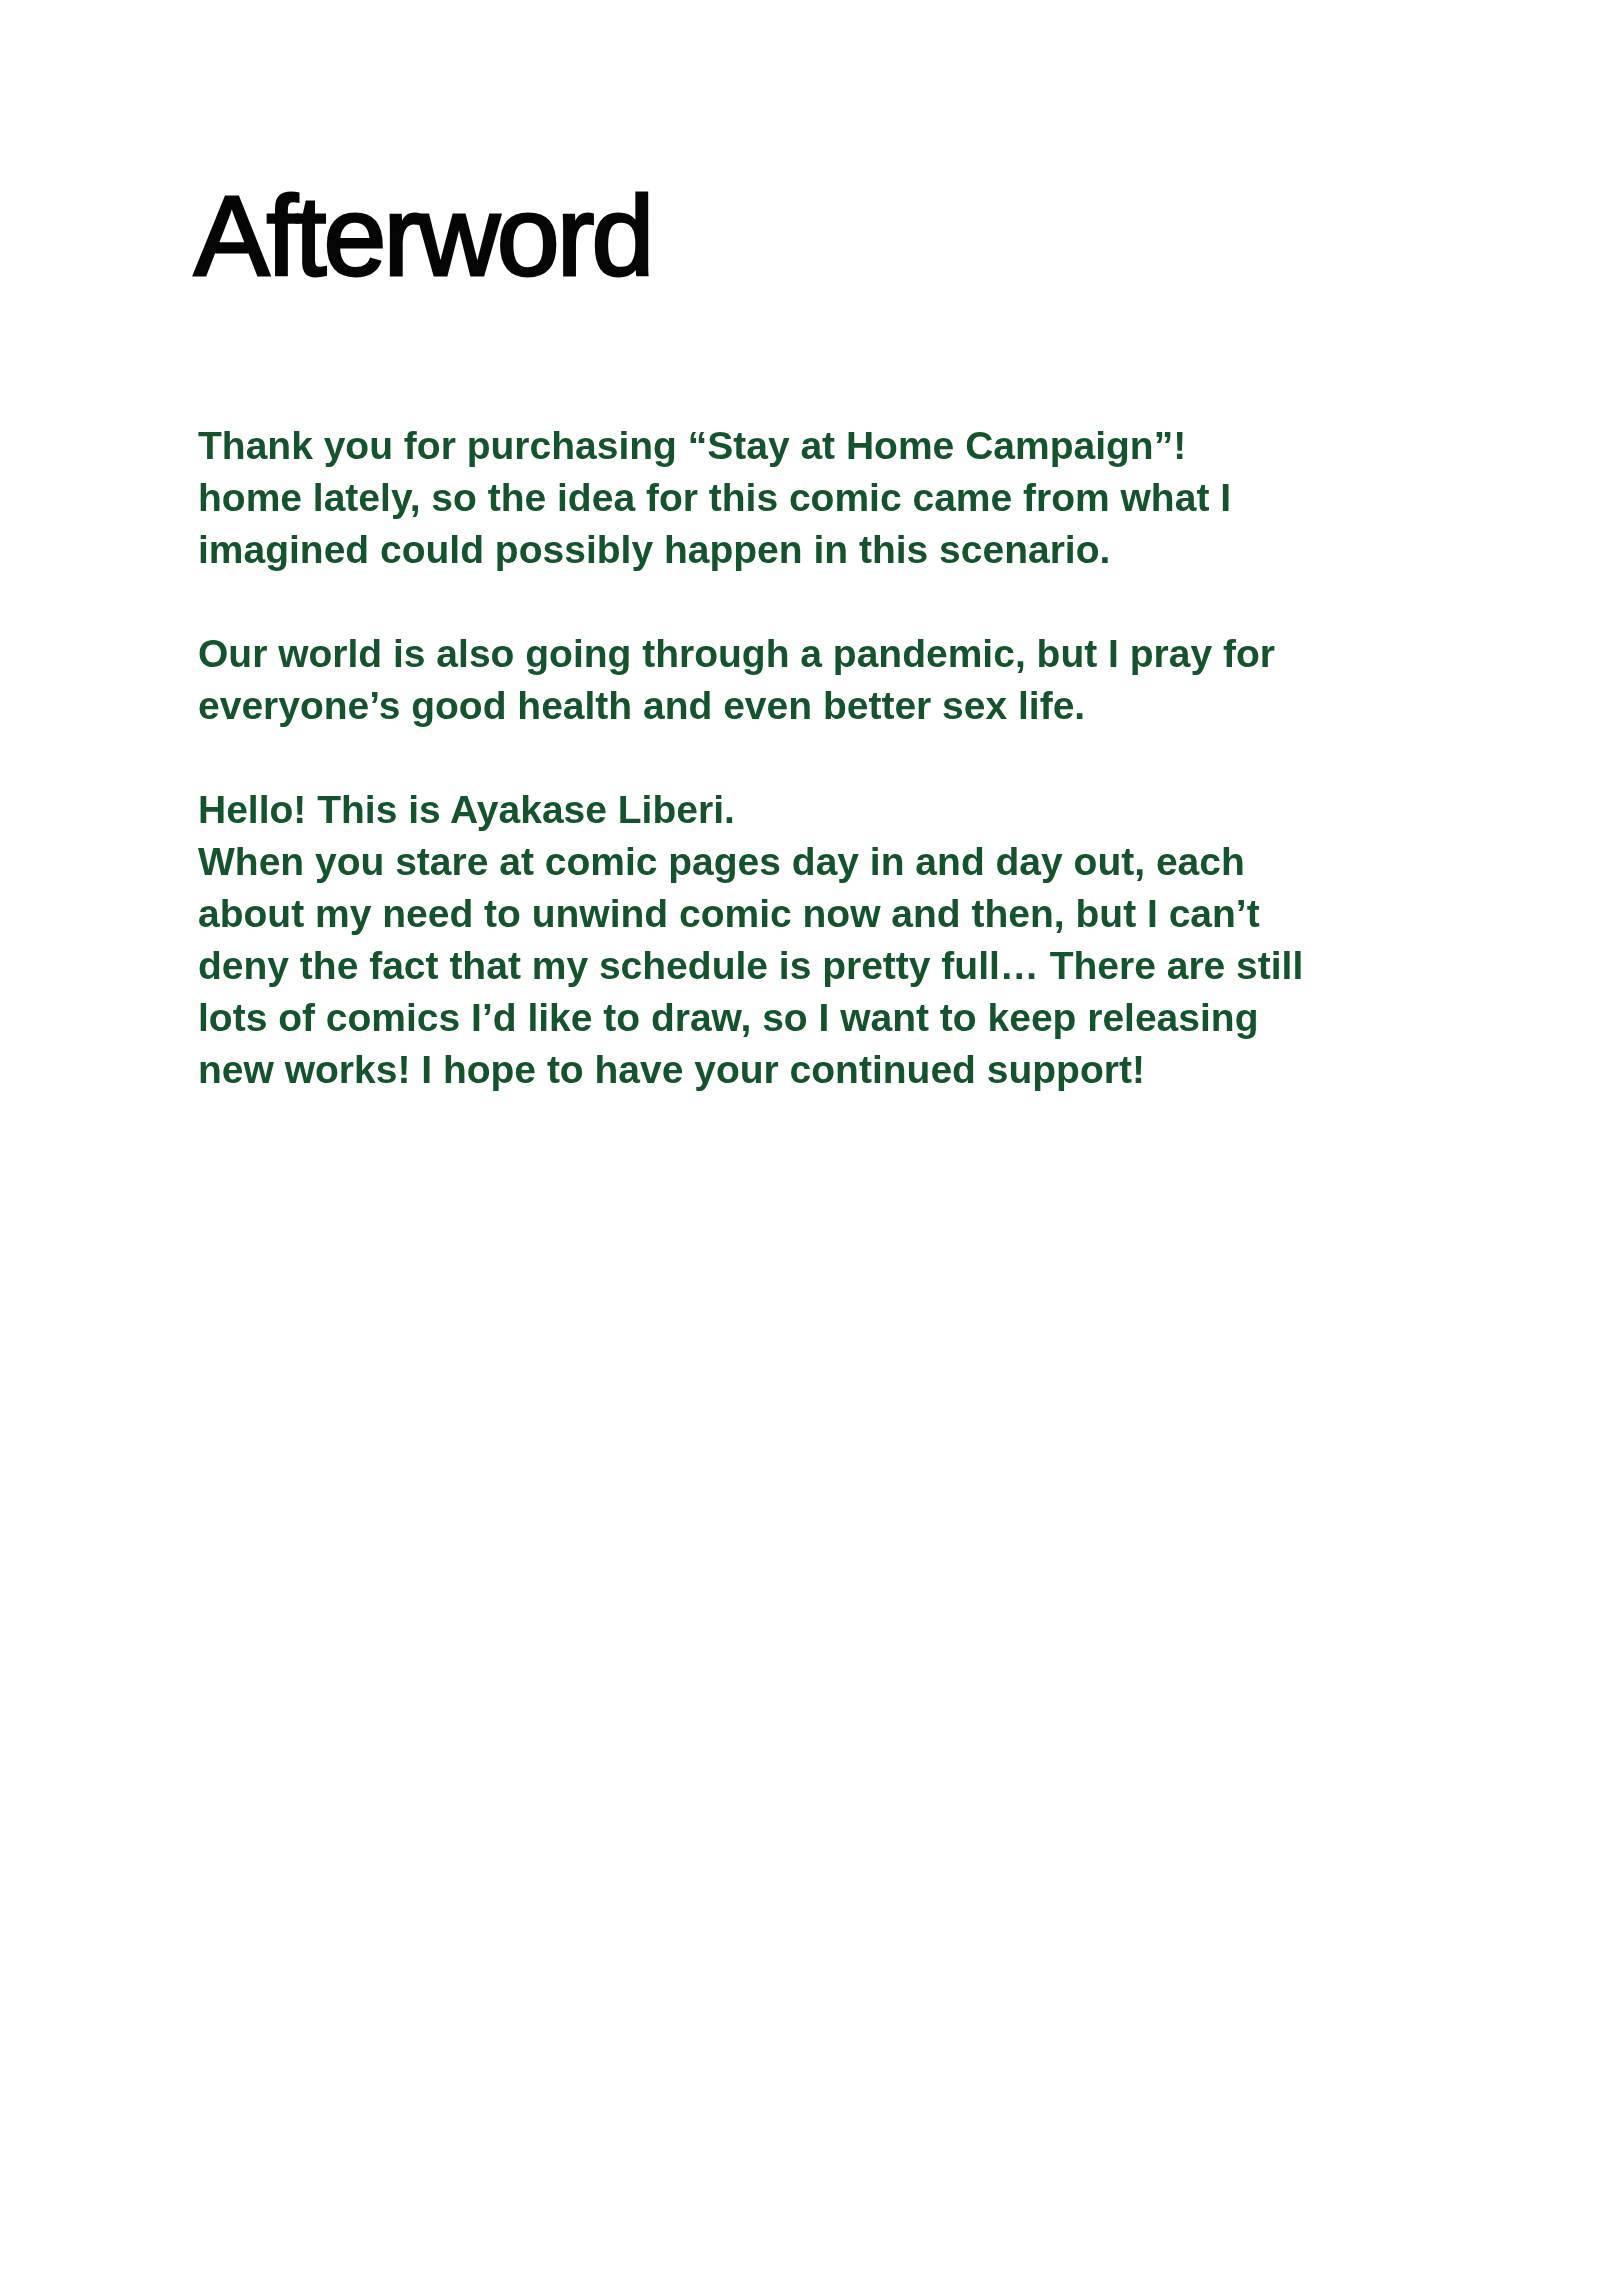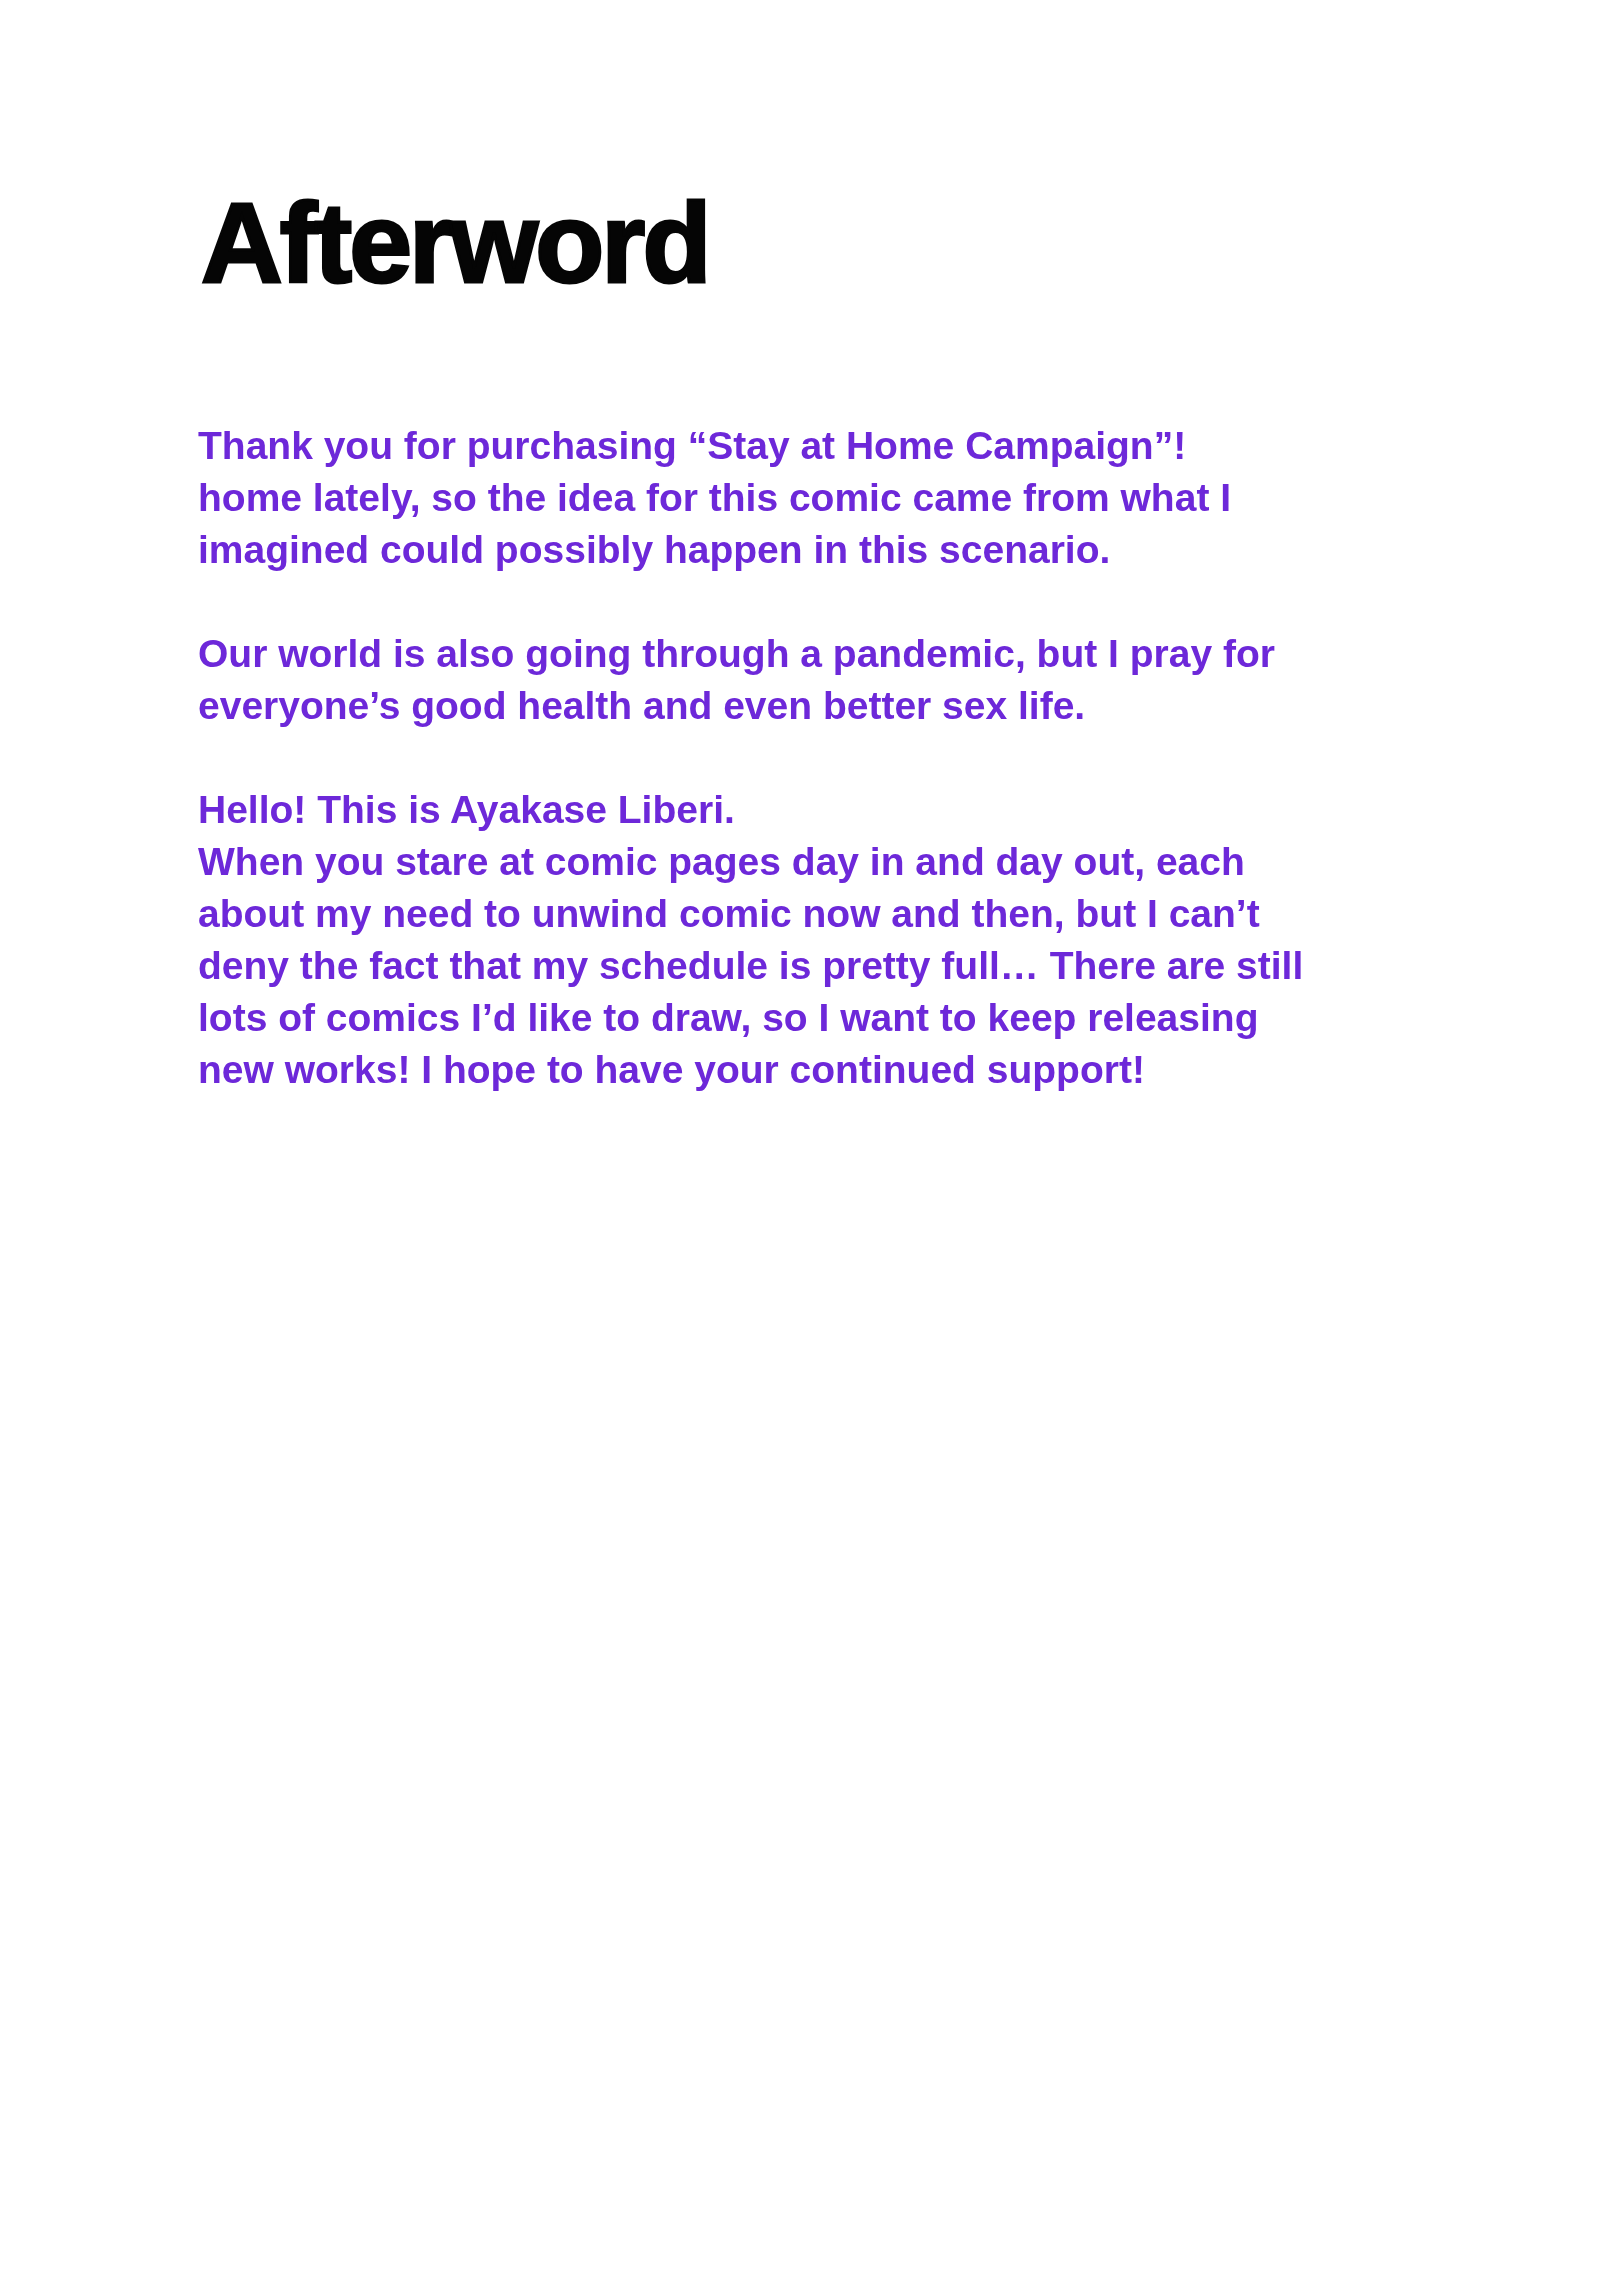--- a/index.html
+++ b/index.html
@@ -13,36 +13,36 @@
     height: 2284px;
     background: #ffffff;
     color: #0a0a0a;
     font-family: "Liberation Sans", sans-serif;
     overflow: hidden;
   }
   .title {
     position: absolute;
     left: 194px;
     top: 180px;
-    margin: 7px;
+    margin: 0;
     font-size: 113px;
     line-height: 1;
-    font-weight: 700;
+    font-weight: 400;
     letter-spacing: -2.9px;
     color: #050505;
     -webkit-text-stroke: 2.9px #050505;
     white-space: nowrap;
   }
   .body-text {
     position: absolute;
     left: 198px;
     top: 420px;
     font-size: 39px;
     font-weight: 700;
-    color: #6d28d9;
+    color: #14532d;
     letter-spacing: 0px;
   }
   .paragraph {
     margin: 0 0 52px 0;
     padding: 0;
   }
   .paragraph:last-child {
     margin-bottom: 16px;
   }
   .line {

